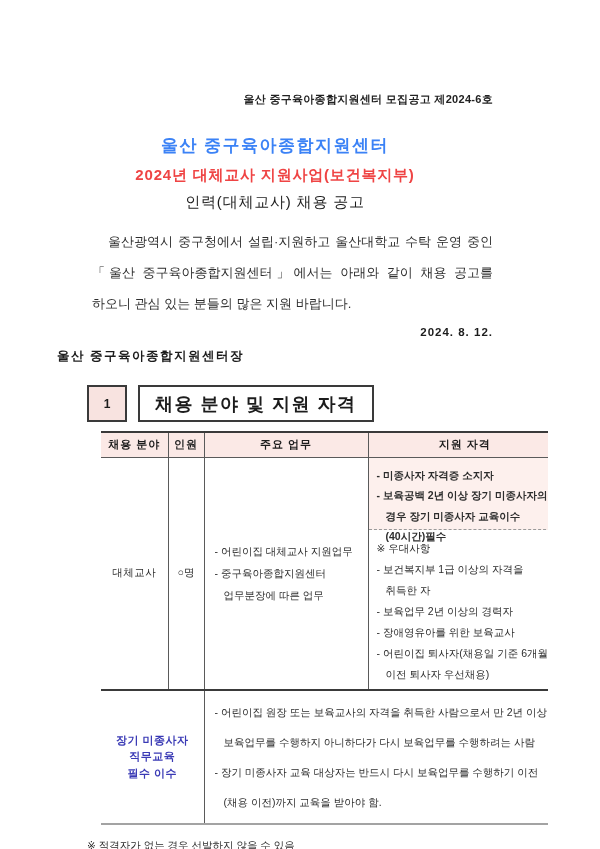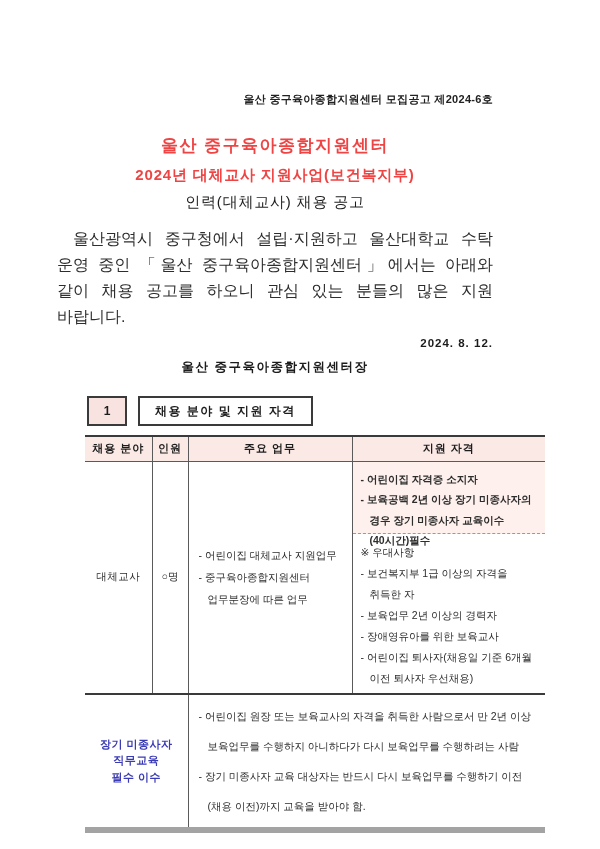--- a/index.html
+++ b/index.html
@@ -22,46 +22,47 @@
     font-weight: bold;
     color: #222;
     letter-spacing: 0.3px;
   }
 
   .title1 {
     margin-top: 27px;
     text-align: center;
     font-size: 17px;
     font-weight: bold;
-    color: #ef4444;
+    color: #3b82f6;
     letter-spacing: 1.5px;
   }
   .title2 { margin-top: 9px; text-align: center; font-size: 15px; font-weight: bold; color: #ef4444; letter-spacing: 0.8px; }
   .title3 { margin-top: 8px; text-align: center; font-size: 15px; font-weight: normal; color: #1c1c1c; letter-spacing: 0.8px; }
 
   .intro {
     margin-top: 14px;
-    font-size: 16px;
-    line-height: 26px;
+    font-size: 13px;
+    line-height: 31px;
     text-align: justify;
     text-indent: 16px;
     color: #2d2d2d;
     word-break: keep-all;
+    margin-left: 35px;
   }
   .date {
     margin-top: 7px;
     text-align: right;
     font-size: 11.5px;
     font-weight: bold;
     letter-spacing: 1px;
     color: #1c1c1c;
   }
   .signature {
     margin-top: 10px;
-    text-align: center;
+    text-align: left;
     font-size: 12.5px;
     font-weight: bold;
     letter-spacing: 1.5px;
     color: #1c1c1c;
   }
 
   .section-head { margin: 20px 0 0 30px; display: flex; align-items: stretch; }
   .sec-num {
     width: 40px;
     border: 2px solid #3a3a3a;
@@ -69,33 +70,33 @@
     font-size: 12px;
     font-weight: bold;
     display: flex; align-items: center; justify-content: center;
     margin-right: 11px;
     color: #1c1c1c;
   }
   .sec-title {
     border: 2px solid #3a3a3a;
     background: #ffffff;
     padding: 5px 15px 4px 15px;
-    font-size: 12px;
+    font-size: 18px;
     font-weight: bold;
     letter-spacing: 1.5px;
     color: #1c1c1c;
   }
 
   table.recruit {
-    margin: 9px 0 0 28px;
+    margin: 9px 0 0 44px;
     width: 460px;
     border-collapse: collapse;
     table-layout: fixed;
     border-top: 2px solid #3a3a3a;
-    border-bottom: 6px solid #a3a3a3;
+    border-bottom: 2px solid #a3a3a3;
     font-size: 10.5px;
     color: #2d2d2d;
   }
   table.recruit th, table.recruit td { border: 1px solid #5a5a5a; }
   table.recruit tr > *:first-child { border-left: none; }
   table.recruit tr > *:last-child  { border-right: none; }
   table.recruit th {
     background: #fbe9e6;
     height: 25px;
     font-size: 11px;
@@ -172,21 +173,21 @@
       </tr>
       <tr>
         <td class="c-field">대체교사</td>
         <td class="c-count">○명</td>
         <td class="c-duties">
           <div class="b">- 어린이집 대체교사 지원업무</div>
           <div class="b">- 중구육아종합지원센터 업무분장에 따른 업무</div>
         </td>
         <td class="c-qual">
           <div class="qual-top">
-            <div class="b">- 어린이집 자격증 소지자</div>
+            <div class="b">- 미종사자 자격증 소지자</div>
             <div class="b">- 보육공백 2년 이상 장기 미종사자의 경우 장기 미종사자 교육이수(40시간)필수</div>
           </div>
           <div class="qual-bottom">
             <div>※ 우대사항</div>
             <div class="b">- 보건복지부 1급 이상의 자격을 취득한 자</div>
             <div class="b">- 보육업무 2년 이상의 경력자</div>
             <div class="b">- 장애영유아를 위한 보육교사</div>
             <div class="b">- 어린이집 퇴사자(채용일 기준 6개월 이전 퇴사자 우선채용)</div>
           </div>
         </td>

